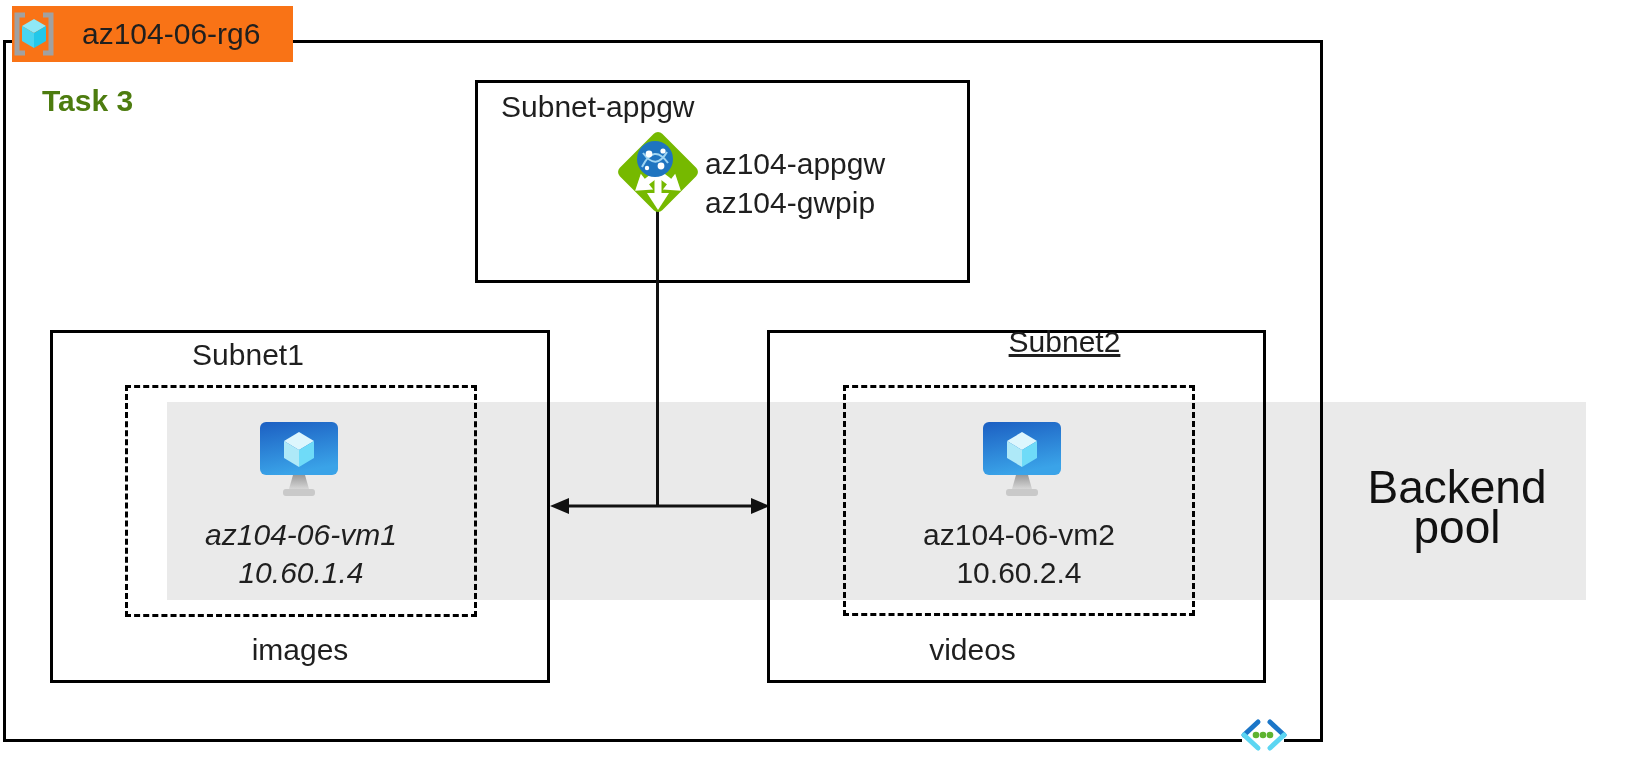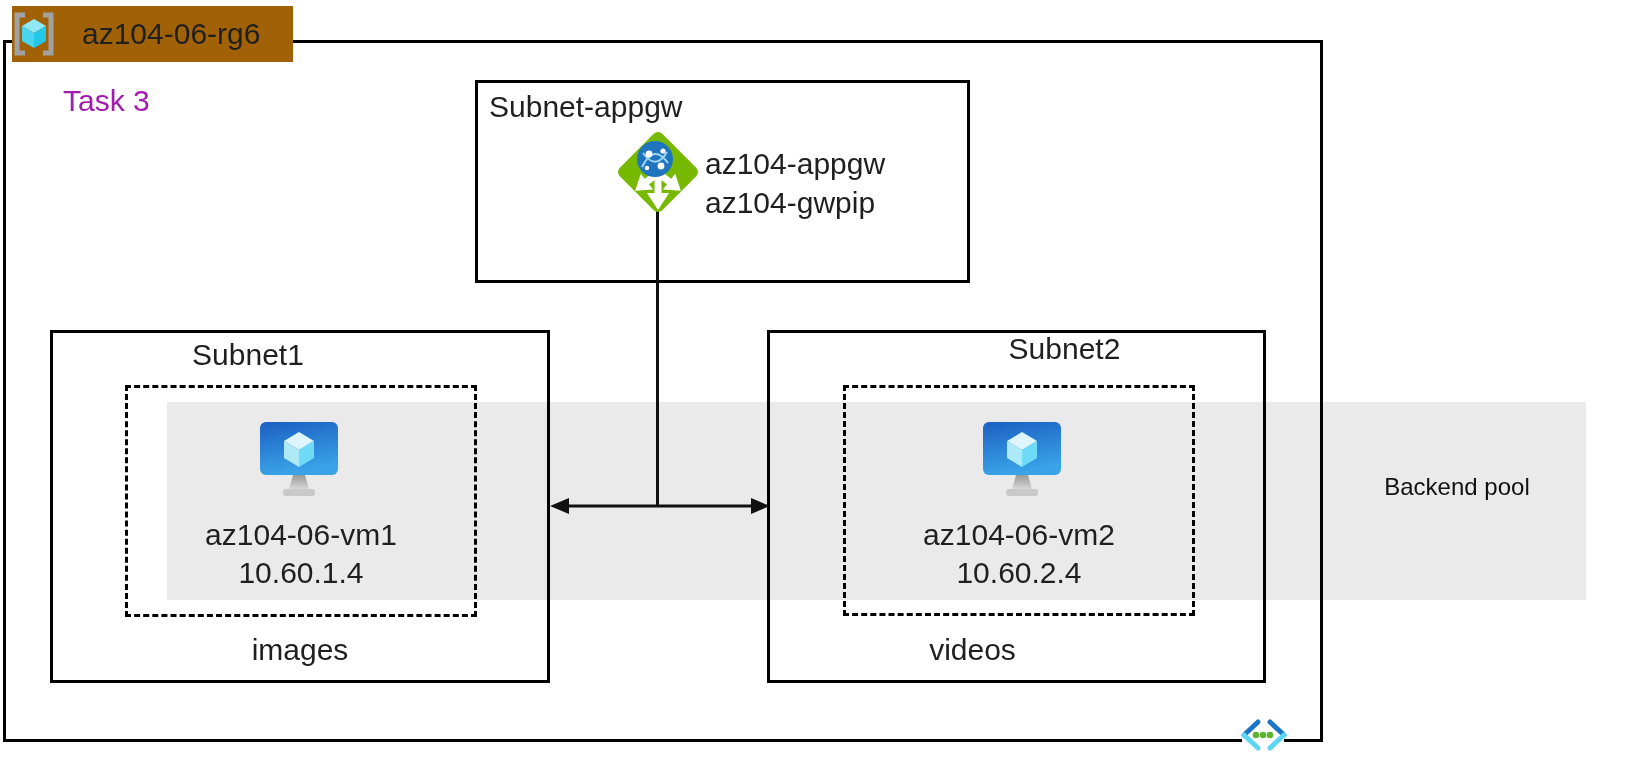--- a/index.html
+++ b/index.html
@@ -5,28 +5,28 @@
   html,body{margin:0;padding:0;background:#fff;}
   .canvas{
     position:relative;width:1625px;height:761px;background:#fff;overflow:hidden;
     font-family:"Liberation Sans", sans-serif;color:#1f1f1f;
   }
   .abs{position:absolute;}
   .band{background:#eaeaea;}
   .solid-box{border:3px solid #000;background:transparent;box-sizing:border-box;}
   .dashed-box{border:3px dashed #000;background:transparent;box-sizing:border-box;}
   .box-title{font-size:30px;text-align:center;line-height:34px;}
-  .title-left{font-size:30px;line-height:34px;}
+  .title-left{font-size:30px;line-height:34px;margin-left:12px;}
   .vm-label{font-size:30px;line-height:38px;text-align:center;}
   .caption{font-size:30px;text-align:center;line-height:34px;}
-  .rg-header{display:flex;align-items:center;background:#a16207;}
+  .rg-header{display:flex;align-items:center;background:#f97316;}
   .rg-label{font-size:30px;line-height:36px;margin-left:26px;white-space:nowrap;}
-  .task-label{font-size:30px;font-weight:normal;color:#a21caf;line-height:34px;margin-left:21px;}
+  .task-label{font-size:30px;font-weight:bold;color:#4d7c0f;line-height:34px;}
   .appgw-lines{font-size:30px;line-height:39px;white-space:nowrap;}
-  .band-label{font-size:24px;text-align:center;line-height:40px;color:#111;}
+  .band-label{font-size:46px;text-align:center;line-height:40px;color:#111;}
   .vline{background:#111;}
 </style>
 </head>
 <body>
 
 <div class="canvas">
 
   <div class="abs band" style="left:167px;top:402px;width:1419px;height:198px;"></div>
   <div class="abs band-label" style="left:1327px;top:467px;width:260px;">Backend pool</div>
 
@@ -102,28 +102,28 @@
       </linearGradient>
     </defs>
     <rect x="1" y="2" width="78" height="53" rx="6" fill="url(#vmGrad1)"></rect>
     <polygon points="40,12 55,21 40,30 25,21" fill="#ddf6fd"></polygon>
     <polygon points="25,21 40,30 40,47 25,38" fill="#aee9f8"></polygon>
     <polygon points="55,21 40,30 40,47 55,38" fill="#6fdbf8"></polygon>
     <polygon points="34,55 46,55 50,69 30,69" fill="url(#standGrad1)"></polygon>
     <rect x="24" y="69" width="32" height="7" rx="3" fill="#c9c9c9"></rect>
   </svg>
 
-  <div class="abs vm-label" style="left:125px;top:516px;width:352px;">
+  <div class="abs vm-label" style="left:125px;top:516px;width:352px;font-style:italic;">
     <div>az104-06-vm1</div>
     <div>10.60.1.4</div>
   </div>
   <div class="abs caption" style="left:50px;top:633px;width:500px;">images</div>
 
   <div class="abs solid-box" style="left:767px;top:330px;width:499px;height:353px;"></div>
-  <div class="abs box-title" style="left:767px;top:332px;width:595px;">Subnet2</div>
+  <div class="abs box-title" style="left:767px;top:325px;width:595px;text-decoration:underline;">Subnet2</div>
   <div class="abs dashed-box" style="left:843px;top:385px;width:352px;height:231px;"></div>
 
   <svg class="abs" style="left:982px;top:420px;" width="80" height="80" viewBox="0 0 80 80">
     <defs>
       <linearGradient id="vmGrad2" x1="0" y1="0" x2="0.25" y2="1">
         <stop offset="0" stop-color="#1c5fc2"></stop>
           <stop offset="1" stop-color="#3aa3e8"></stop>
       </linearGradient>
       <linearGradient id="standGrad2" x1="0" y1="0" x2="0" y2="1">
         <stop offset="0" stop-color="#9a9a9a"></stop>

